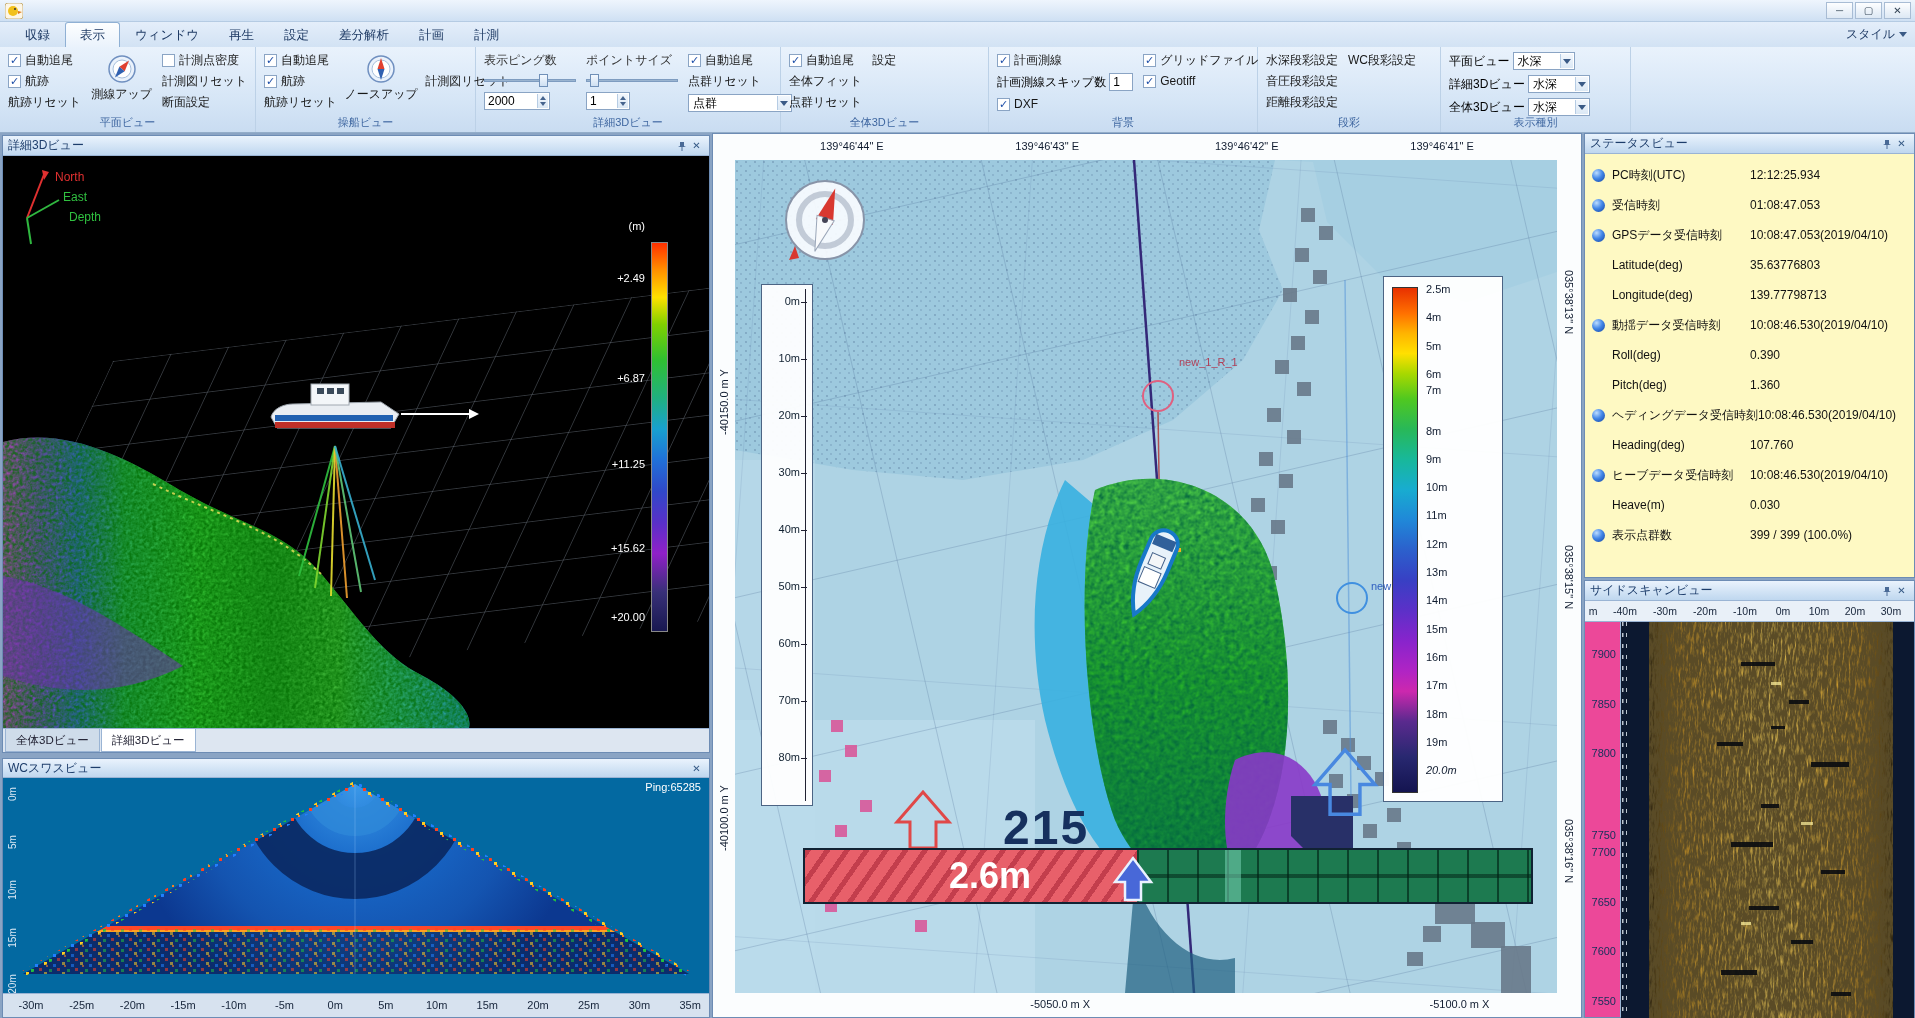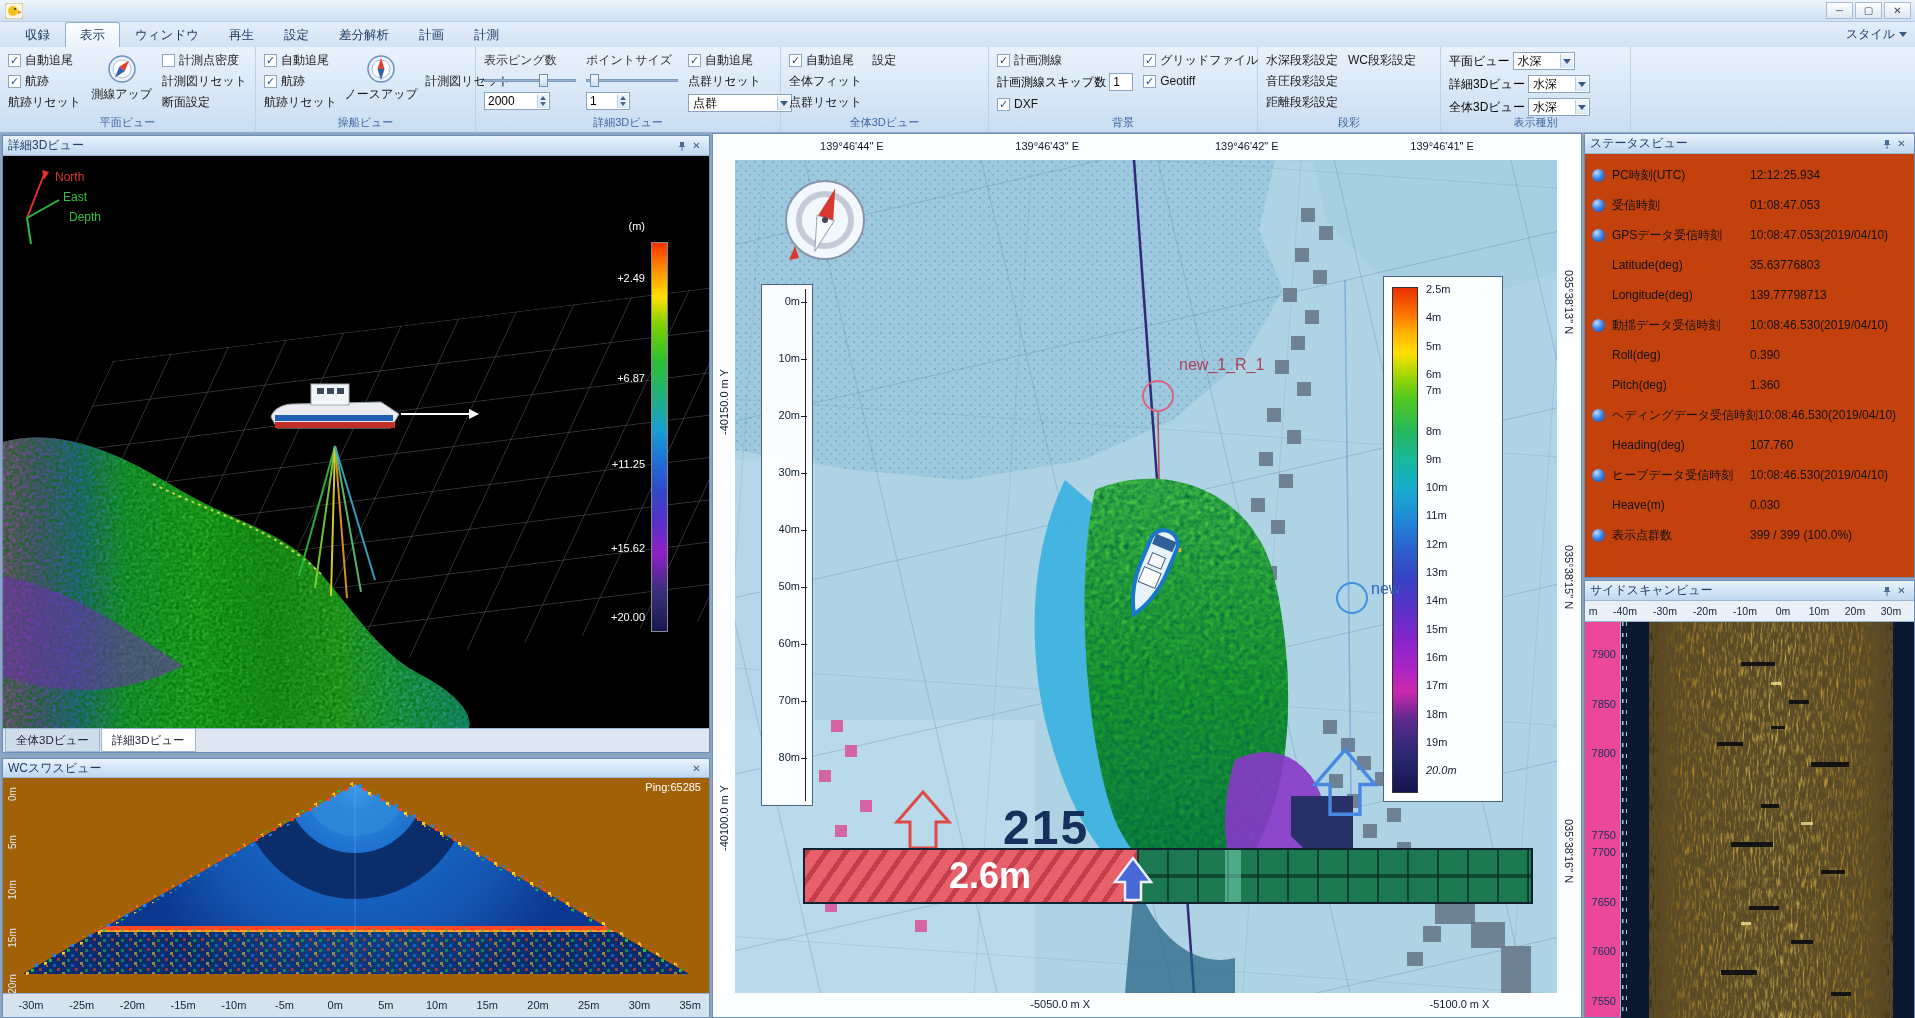--- a/index.html
+++ b/index.html
@@ -51,21 +51,21 @@
 .p3d-content{position:absolute;left:0;top:20px;width:706px;height:572px;background:#000;overflow:hidden;}
 .p3d-tabs{position:absolute;left:0;bottom:0;width:706px;height:24px;background:#dde6f1;border-top:1px solid #9ab4d4;display:flex;align-items:stretch;padding-left:2px;gap:1px;}
 .btab{font-size:11.5px;color:#223;padding:0 10px;display:flex;align-items:center;border:1px solid #9ab4d4;border-top:none;background:#cfdcea;}
 .btab.active{background:#fff;}
 .axlabel{position:absolute;font-size:12px;}
 .sclabel{position:absolute;width:84px;text-align:right;font-size:11px;color:#fff;}
 .scalebar3d{position:absolute;left:648px;top:86px;width:17px;height:390px;border:1px solid #888;
 background:linear-gradient(180deg,#ff3000 0%,#ff9000 7%,#ffe000 14%,#80d000 21%,#30c030 30%,#20b080 40%,#18a0d0 48%,#2070d8 56%,#3048c8 64%,#5830c8 72%,#9020c8 80%,#383078 90%,#181850 100%);}
 
 
-.wc-content{position:absolute;left:0;top:19px;width:706px;height:215px;background:#a16207;overflow:hidden;}
+.wc-content{position:absolute;left:0;top:19px;width:706px;height:215px;background:#0369a1;overflow:hidden;}
 .wc-axis{position:absolute;left:0;bottom:0;width:706px;height:24px;background:#d7e2ef;border-top:1px solid #9ab4d4;}
 .wc-xtick{position:absolute;top:5px;font-size:11px;color:#16243a;transform:translateX(-50%);}
 .wc-ytick{position:absolute;font-size:10px;color:#dce8f4;transform:translate(-50%,-50%) rotate(-90deg);white-space:nowrap;}
 .wcping{position:absolute;right:8px;top:3px;font-size:11px;color:#fff;}
 
 
 .map-strip{position:absolute;background:#fbfdfe;}
 .maplab{position:absolute;font-size:11px;color:#101c30;white-space:nowrap;}
 .map-content{position:absolute;left:22px;top:26px;width:822px;height:833px;overflow:hidden;background:#aed3e4;}
 .ruler{position:absolute;left:26px;top:124px;width:52px;height:522px;background:rgba(255,255,255,.95);border:1px solid #4c6484;}
@@ -78,24 +78,24 @@
 .legtick{position:absolute;left:42px;font-size:11px;color:#101c30;}
 .big215{position:absolute;left:268px;top:640px;font-size:48px;font-weight:bold;color:#16305e;letter-spacing:2px;}
 .indbar{position:absolute;left:68px;top:688px;width:730px;height:56px;border:2px solid #123;display:flex;z-index:3;}
 .indred{width:332px;height:100%;background:#e8606a;position:relative;display:flex;align-items:center;justify-content:center;
 background-image:repeating-linear-gradient(125deg,rgba(150,20,40,.45) 0 5px,rgba(0,0,0,0) 5px 16px);padding-left:8px;}
 .indred span{font-size:36px;font-weight:bold;color:#fff;padding-left:30px;}
 .indgreen{flex:1;height:100%;background:#1d7a50;position:relative;
 background-image:linear-gradient(rgba(0,0,0,0) 47%,rgba(0,30,18,.5) 47%,rgba(0,30,18,.5) 53%,rgba(0,0,0,0) 53%),repeating-linear-gradient(90deg,rgba(0,36,22,.65) 0 2px,rgba(0,0,0,0) 2px 30px);}
 .indlight{position:absolute;left:88px;top:0;bottom:0;width:16px;background:rgba(120,210,180,.55);}
 .chev{position:absolute;left:302px;top:2px;z-index:4;}
-.wpt{position:absolute;font-size:16px;z-index:2;white-space:nowrap;}
-
-
-.srows{position:absolute;left:0;top:20px;right:0;bottom:0;background:#c2410c;padding-top:6px;}
+.wpt{position:absolute;font-size:11px;z-index:2;white-space:nowrap;}
+
+
+.srows{position:absolute;left:0;top:20px;right:0;bottom:0;background:#fef9c3;padding-top:6px;}
 .srow{height:30px;display:flex;align-items:center;padding-left:7px;font-size:12px;color:#111;}
 .sico{width:13px;height:13px;border-radius:50%;margin-right:7px;flex:0 0 13px;
 background:radial-gradient(circle at 35% 30%,#bcdcff,#4488e8 45%,#0f3f9f);}
 .sico.hidden{visibility:hidden;}
 .slabel{min-width:138px;}
 .svalue{white-space:nowrap;}
 
 
 .ss-axis{position:absolute;left:0;top:20px;width:329px;height:21px;background:#e9f0f8;border-bottom:1px solid #9ab4d4;}
 .ss-xtick{position:absolute;top:4px;font-size:10.5px;color:#16243a;transform:translateX(-50%);}

